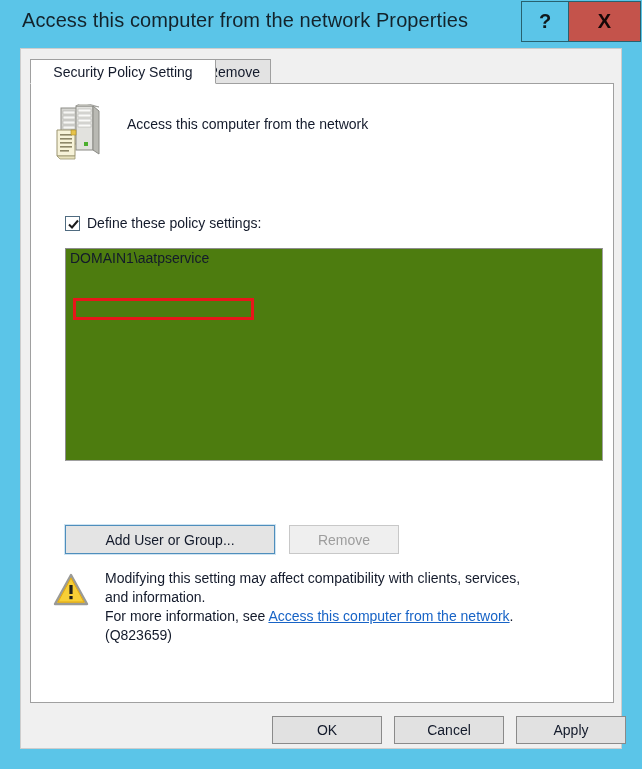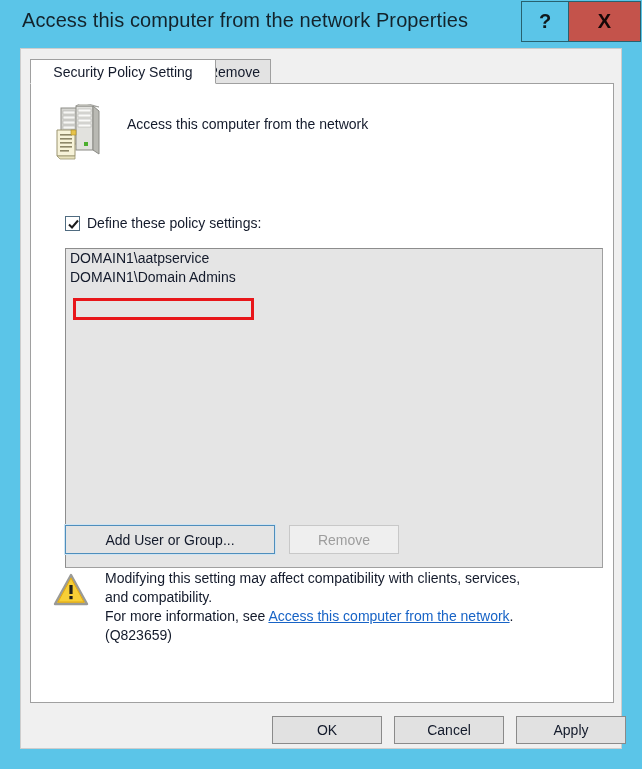--- a/index.html
+++ b/index.html
@@ -150,22 +150,22 @@
     margin-left: 7px;
     font-size: 14px;
     color: #131a2b;
     white-space: nowrap;
   }
 
   
   #listbox {
     position: absolute;
     left: 34px; top: 164px;
-    width: 538px; height: 320px;
-    background: #e5e5e5;
+    width: 538px; height: 213px;
+    background: #4d7c0f;
     border: 1px solid #a0a0a0;
     border-top-color: #8d8d8d;
     border-left-color: #8d8d8d;
     overflow: hidden;
   }
   .list-item {
     height: 19px;
     line-height: 19px;
     padding-left: 4px;
     font-size: 14px;
@@ -310,39 +310,38 @@
         <div id="define-checkbox">
           <svg width="13" height="13" viewBox="0 0 13 13">
             <path d="M2 6.5 L5 9.5 L11 2.5" stroke="#1b1b1b" stroke-width="2" fill="none"></path>
           </svg>
         </div>
         <div id="define-label">Define these policy settings:</div>
       </div>
 
       <div id="listbox">
         <div class="list-item">DOMAIN1\aatpservice</div>
-        <div class="list-item">DOMAIN1\Domain Admins</div>
       </div>
       <div id="annotation-box"></div>
 
       <div class="btn" id="add-user-btn">Add User or Group...</div>
       <div class="btn" id="remove-btn">Remove</div>
 
       <div id="warning-area">
         <div id="warning-icon">
           <svg width="36" height="34" viewBox="0 0 36 34">
             <polygon points="18,2 34,31 2,31" fill="#f3c324" stroke="#9a9a96" stroke-width="2.4" stroke-linejoin="round"></polygon>
             <polygon points="18,5 31,29 5,29" fill="#f7cf36" stroke="#e0a815" stroke-width="1" stroke-linejoin="round"></polygon>
             <rect x="16.4" y="12" width="3.2" height="9" fill="#20201c"></rect>
             <rect x="16.4" y="23" width="3.2" height="3.2" fill="#20201c"></rect>
           </svg>
         </div>
         <div id="warning-text">
           <span>Modifying this setting may affect compatibility with clients, services,</span><br>
-          <span>and compatibility.</span><br>
+          <span>and information.</span><br>
           <span>For more information, see </span><span id="warning-link">Access this computer from the network</span><span>.</span><br>
           <span>(Q823659)</span>
         </div>
       </div>
     </div>
 
     <div class="bottom-btn" id="cancel-btn">Cancel</div>
     <div class="bottom-btn" id="ok-btn">OK</div>
     <div class="bottom-btn" id="apply-btn">Apply</div>
   </div>

